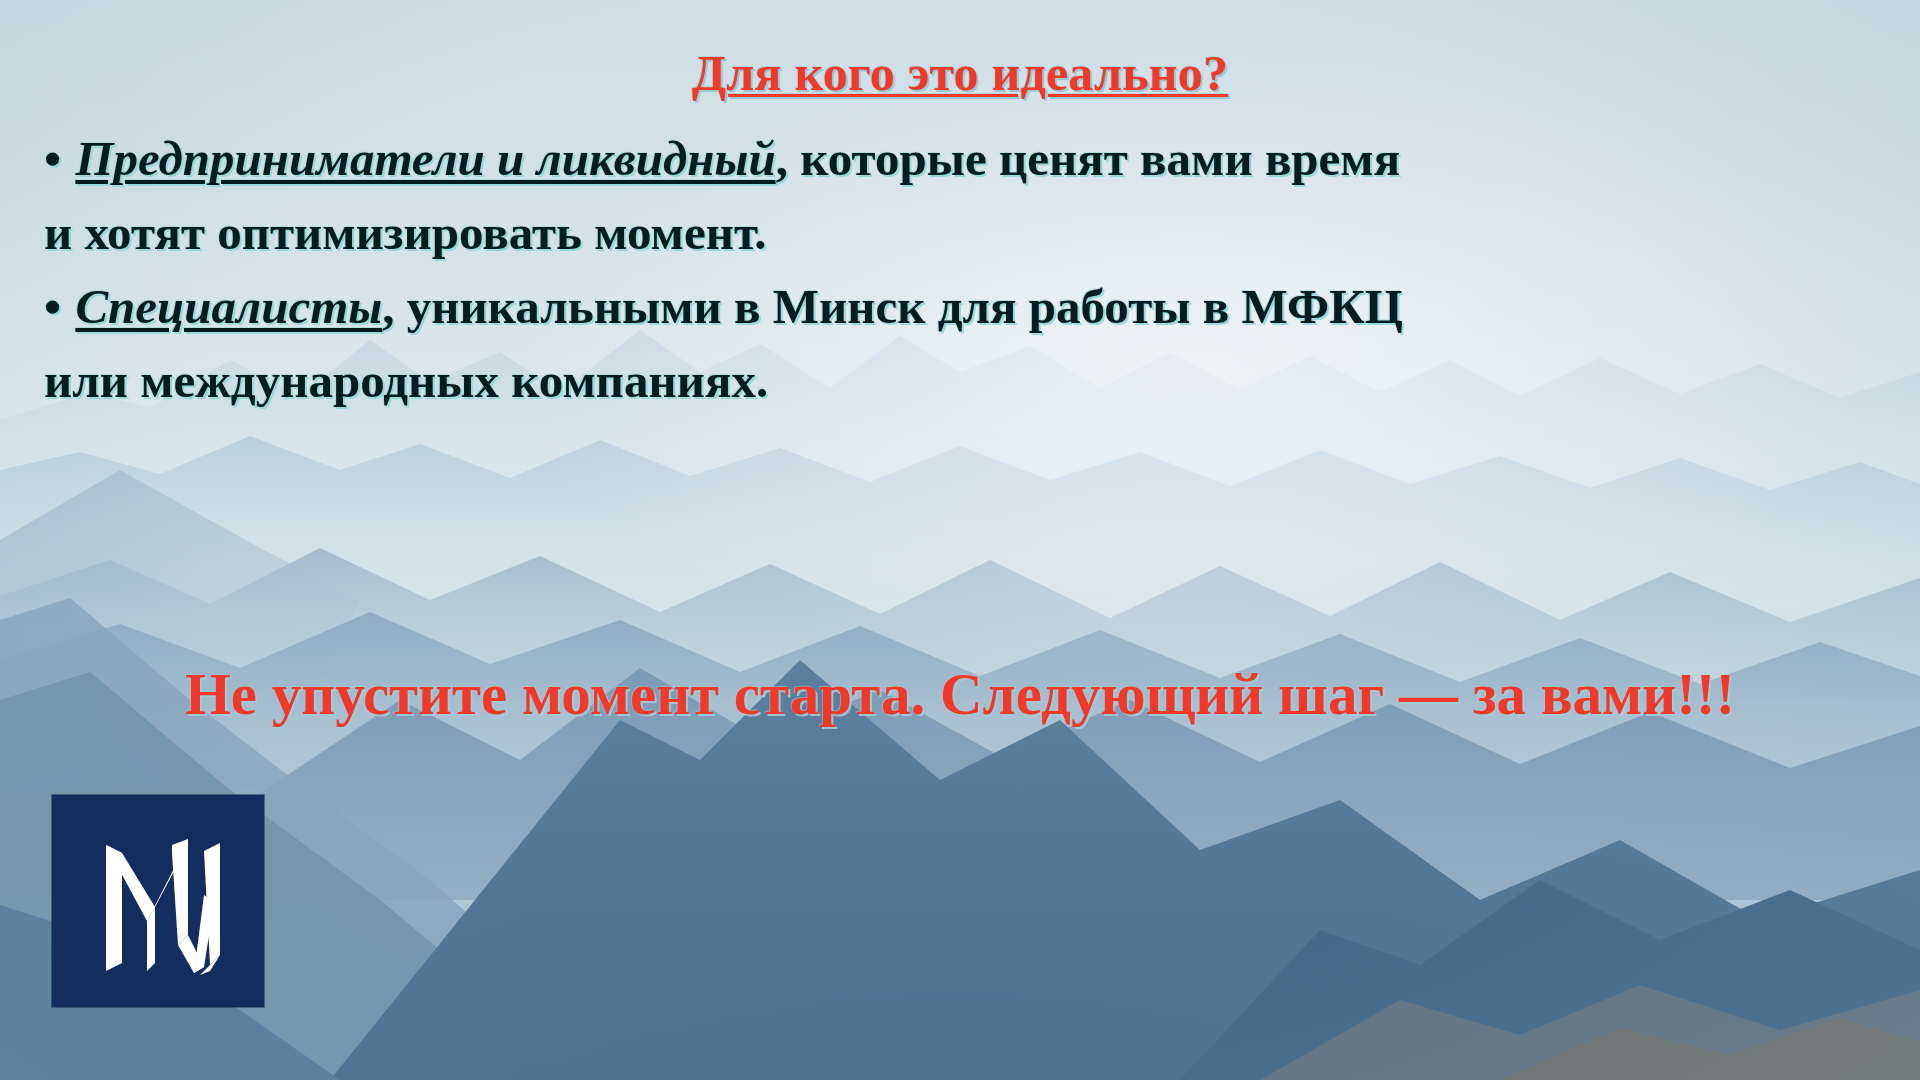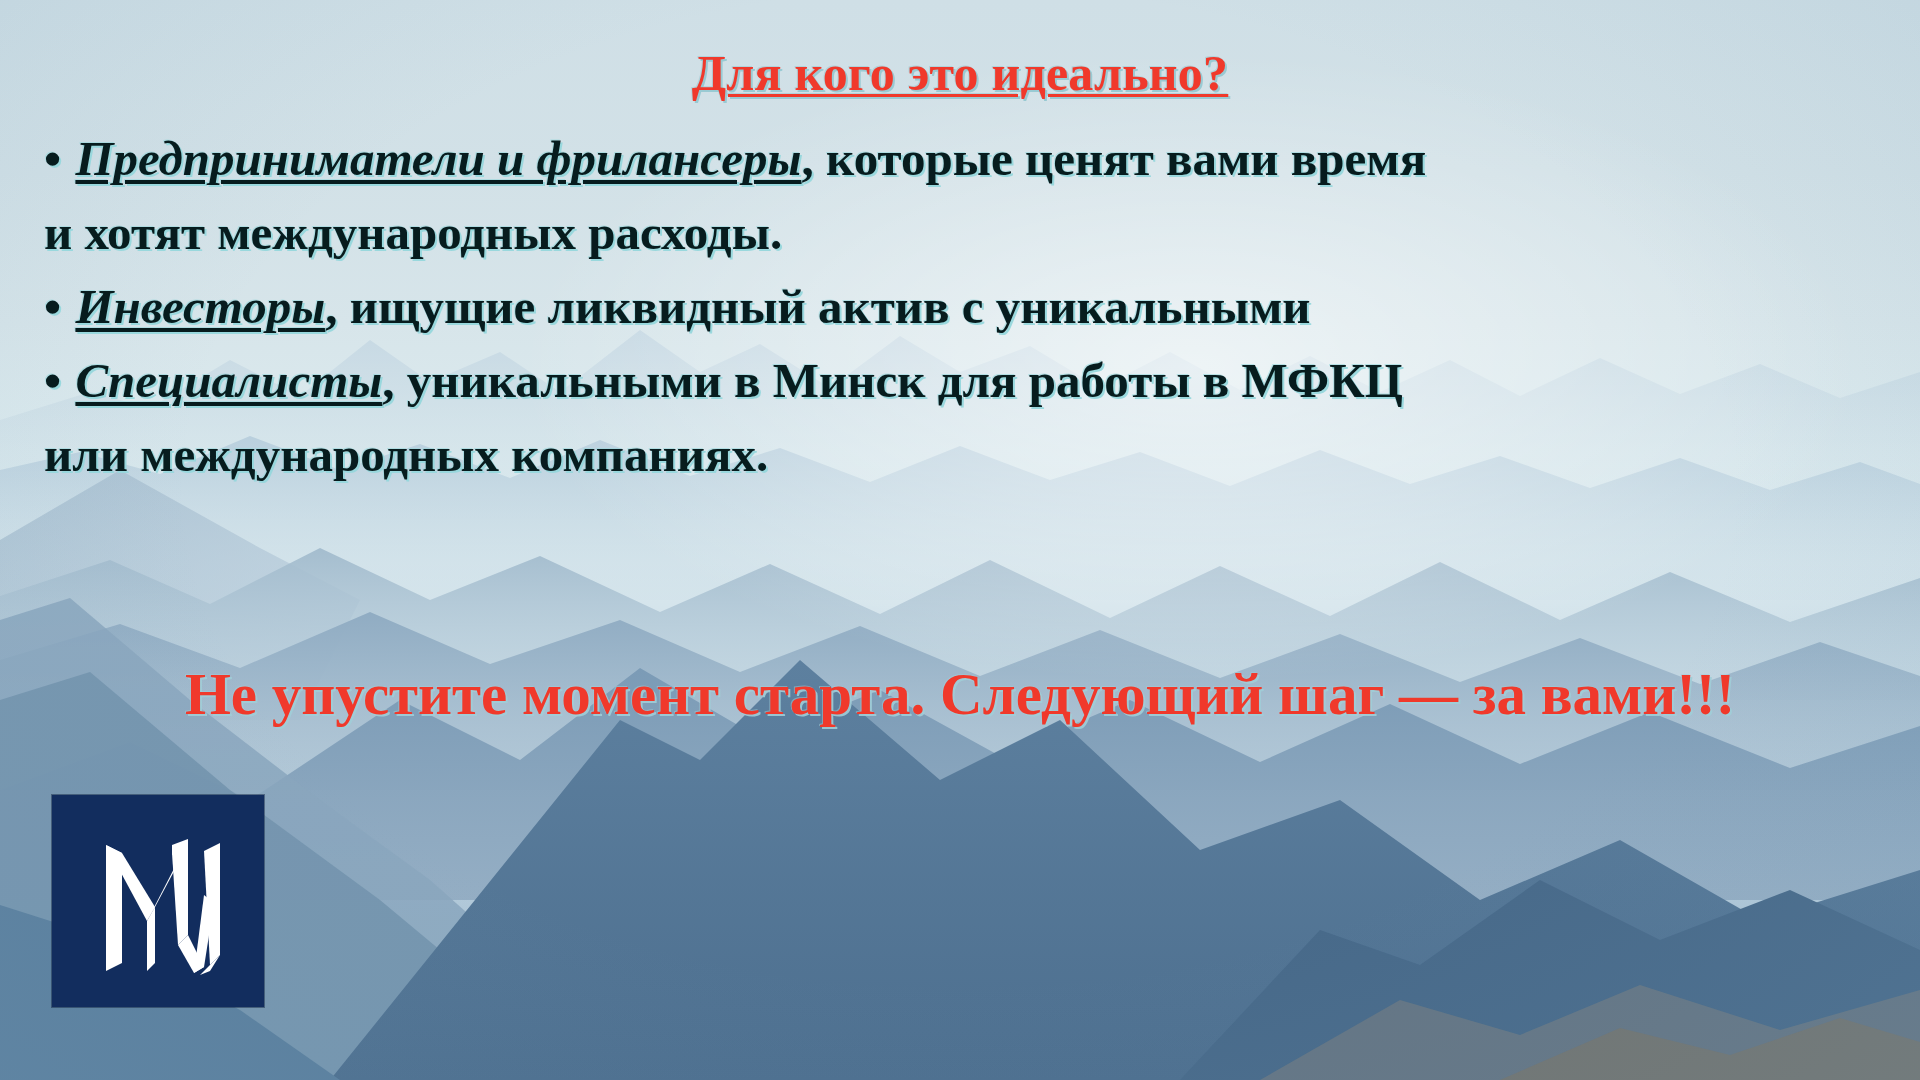--- a/index.html
+++ b/index.html
@@ -210,30 +210,26 @@
   <div class="bg-layer vignette"></div>
 
   <div id="content">
 
     <div class="headline">Для кого это идеально?</div>
 
     <div class="body-block">
 
       <div class="line">
         <span class="bullet">•</span>
-        <em class="term">Предприниматели и фрилансеры</em><span>, которые ценят вами время</span>
-      </div>
-      <div class="line">
-        <span>и хотят международных расходы.</span>
-      </div>
-
-      <div class="line">
-        <span class="bullet">•</span>
-        <em class="term">Инвесторы</em><span>, ищущие ликвидный актив с уникальными</span>
-      </div>
+        <em class="term">Предприниматели и ликвидный</em><span>, которые ценят вами время</span>
+      </div>
+      <div class="line">
+        <span>и хотят оптимизировать момент.</span>
+      </div>
+
 
       <div class="line">
         <span class="bullet">•</span>
         <em class="term">Специалисты</em><span>, уникальными в Минск для работы в МФКЦ</span>
       </div>
       <div class="line">
         <span>или международных компаниях.</span>
       </div>
 
     </div>

